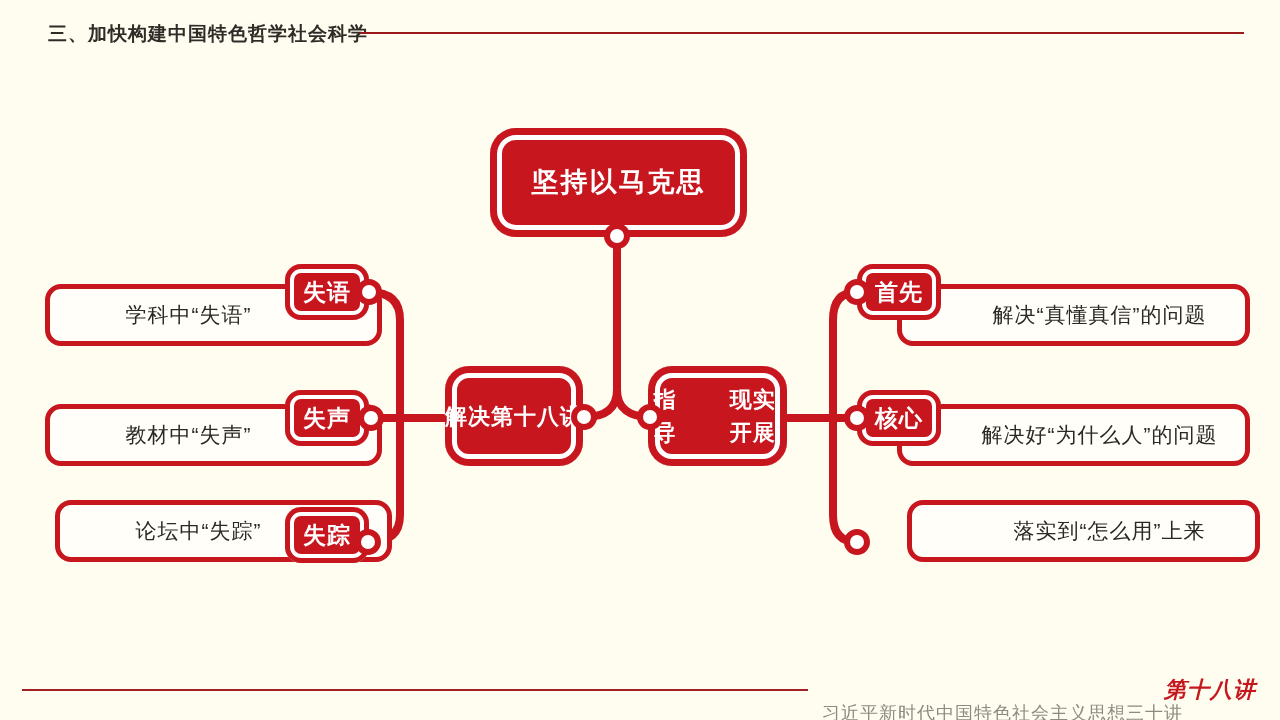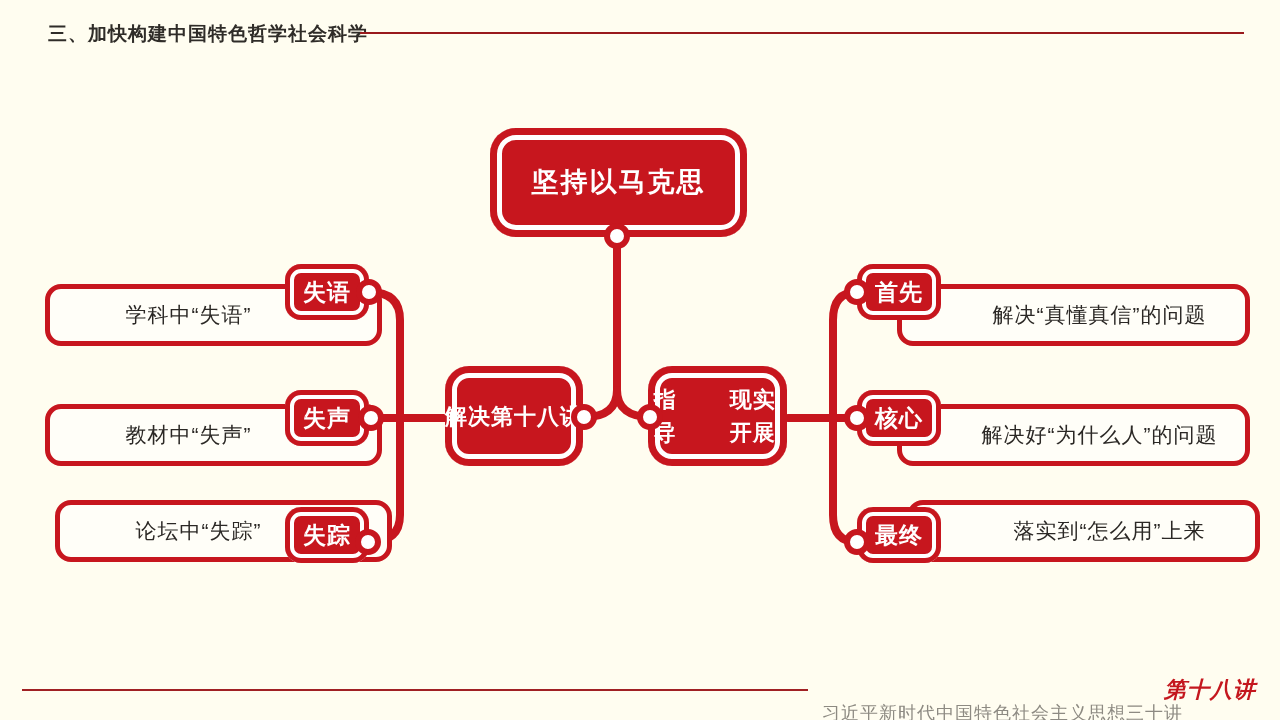--- a/index.html
+++ b/index.html
@@ -115,21 +115,20 @@
   <div class="branch-box box-right row2">
     <span>解决好“为什么人”的问题</span>
   </div>
 
   <div class="badge badge-left brow1">失语</div>
   <div class="badge badge-left brow2">失声</div>
   <div class="badge badge-left brow3">失踪</div>
 
   <div class="badge badge-right brow1">首先</div>
   <div class="badge badge-right brow2">核心</div>
-  <div class="badge badge-right brow3">最终</div>
 
   <div class="dot" style="left:604px;top:223px;"></div>
   <div class="dot" style="left:571px;top:404px;"></div>
   <div class="dot" style="left:637px;top:404px;"></div>
   <div class="dot" style="left:356px;top:279px;"></div>
   <div class="dot" style="left:358px;top:405px;"></div>
   <div class="dot" style="left:355px;top:529px;"></div>
   <div class="dot" style="left:844px;top:279px;"></div>
   <div class="dot" style="left:844px;top:405px;"></div>
   <div class="dot" style="left:844px;top:529px;"></div>

